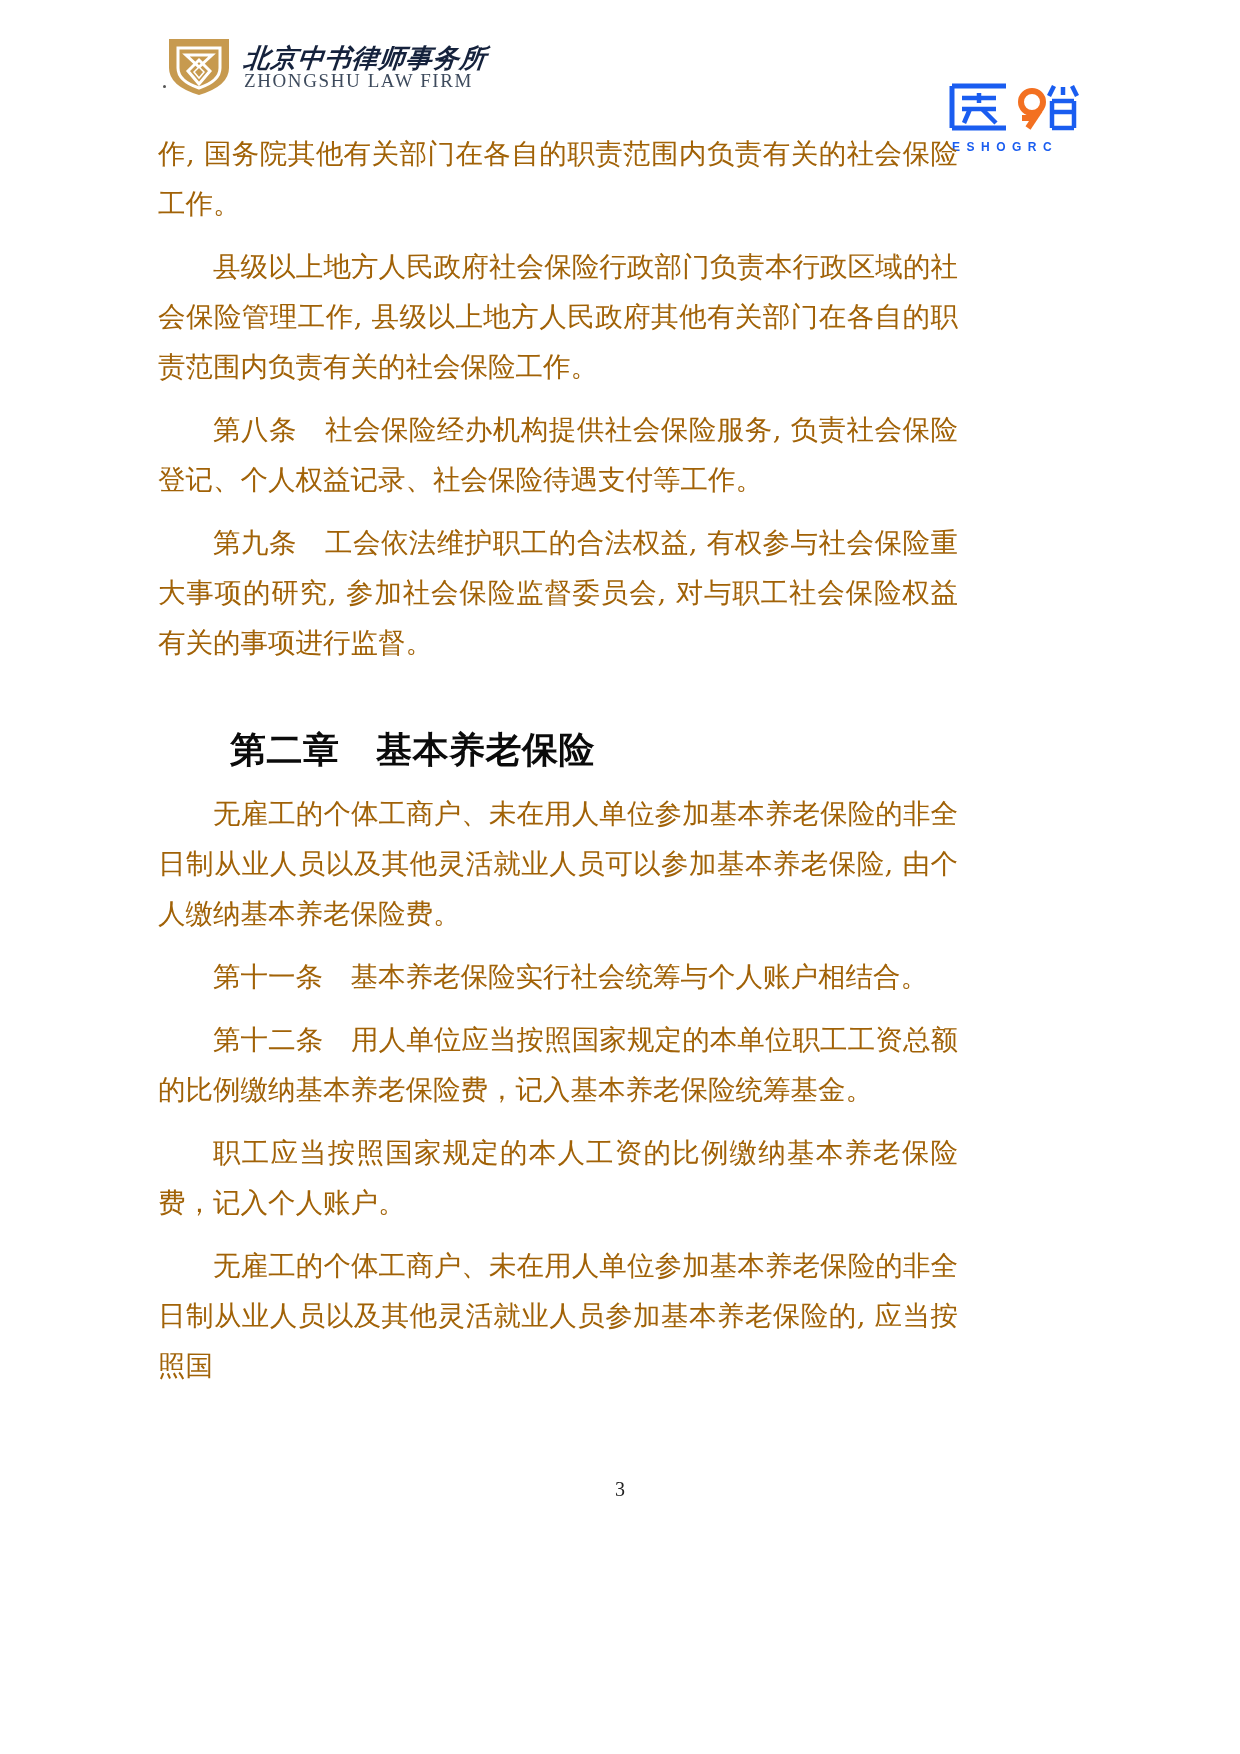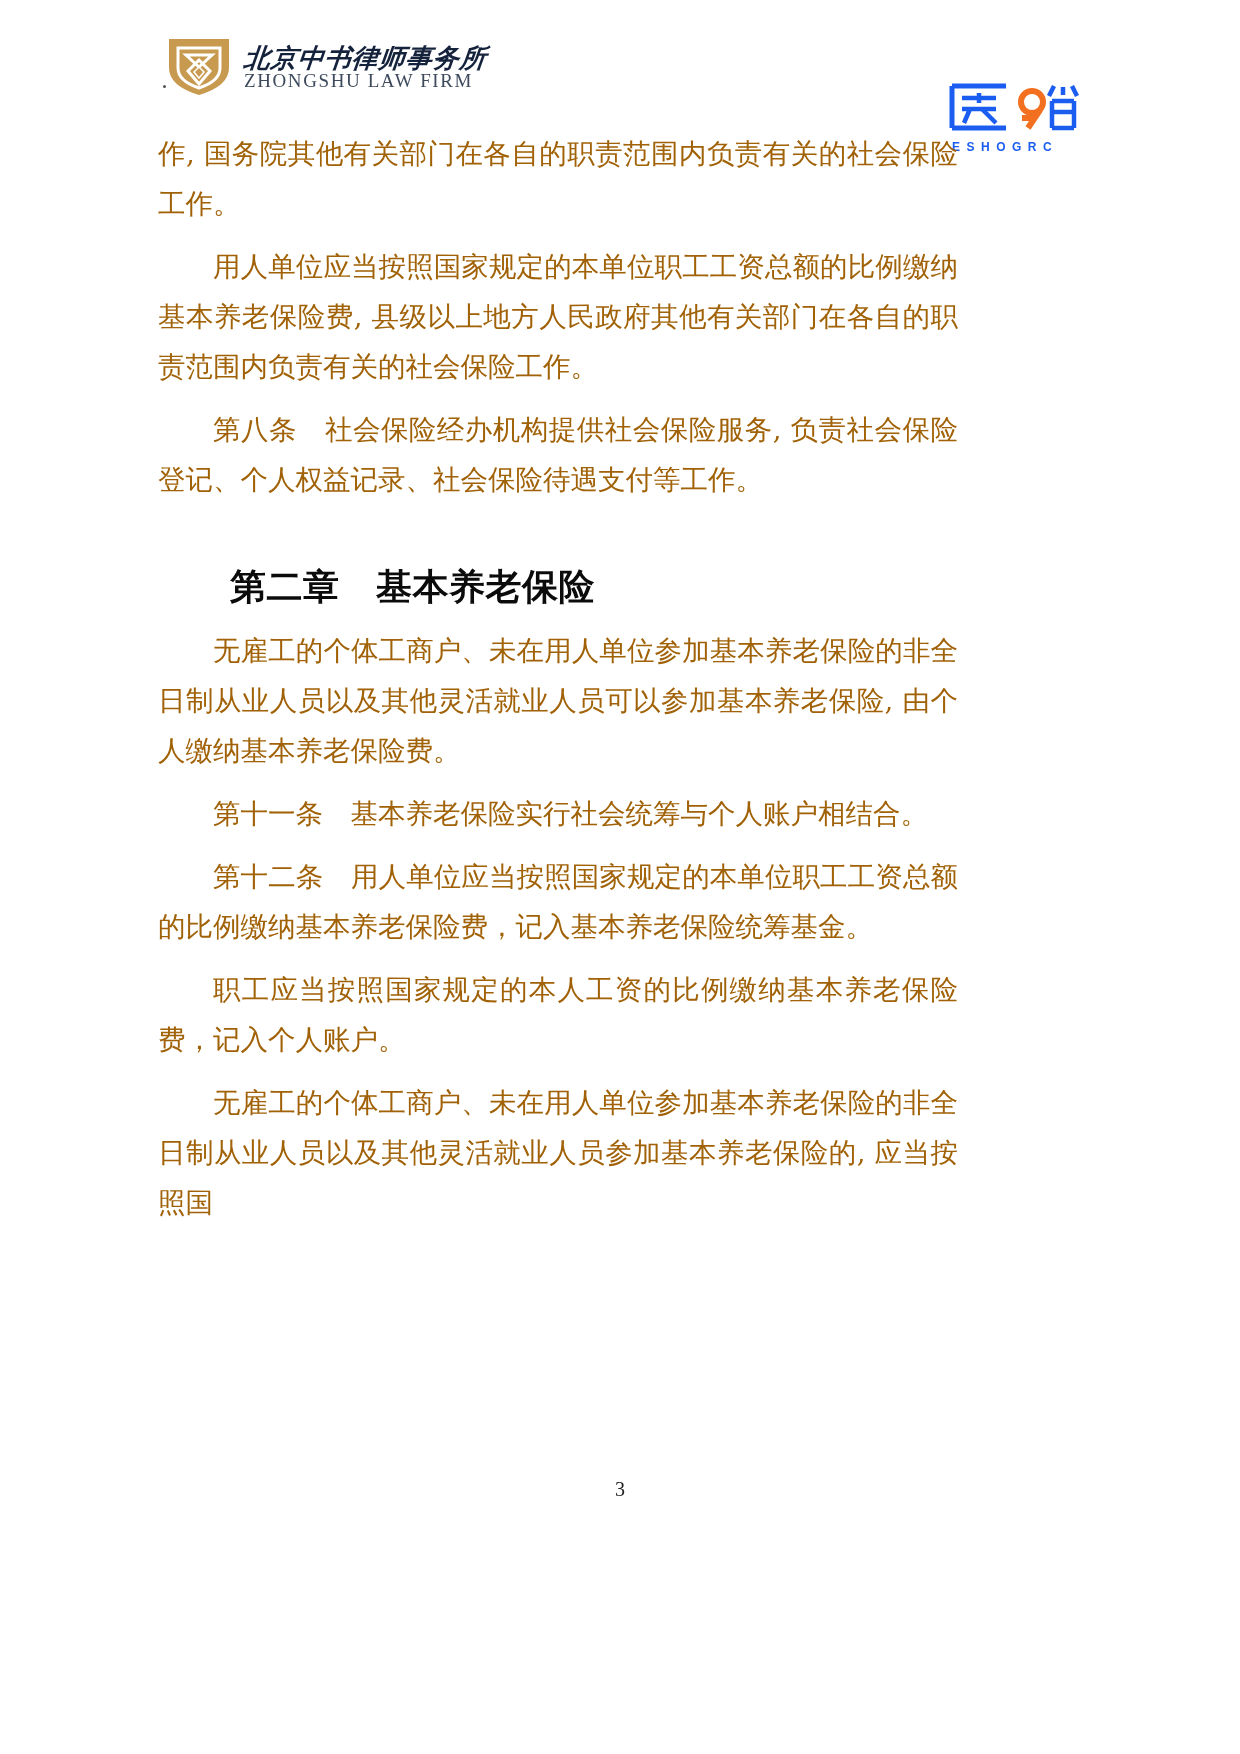--- a/index.html
+++ b/index.html
@@ -212,24 +212,25 @@
         </svg>
       </span>
       <span class="brand-sub">ESHOGRC</span>
     </div>
   </div>
 
   <div class="content">
 
     <p class="para">作, 国务院其他有关部门在各自的职责范围内负责有关的社会保险工作。</p>
 
-    <p class="para indent gap">用人单位应当按照国家规定的本单位职工工资总额的比例缴纳基本养老保险费, 县级以上地方人民政府其他有关部门在各自的职责范围内负责有关的社会保险工作。</p>
+    <p class="para indent gap">县级以上地方人民政府社会保险行政部门负责本行政区域的社会保险管理工作, 县级以上地方人民政府其他有关部门在各自的职责范围内负责有关的社会保险工作。</p>
 
     <p class="para indent gap">第八条　社会保险经办机构提供社会保险服务, 负责社会保险登记、个人权益记录、社会保险待遇支付等工作。</p>
 
+    <p class="para indent gap">第九条　工会依法维护职工的合法权益, 有权参与社会保险重大事项的研究, 参加社会保险监督委员会, 对与职工社会保险权益有关的事项进行监督。</p>
 
     <div class="chapter-spacer"></div>
 
     <p class="chapter-head">第二章　基本养老保险</p>
 
 
     <p class="para indent gap">无雇工的个体工商户、未在用人单位参加基本养老保险的非全日制从业人员以及其他灵活就业人员可以参加基本养老保险, 由个人缴纳基本养老保险费。</p>
 
 
     <p class="para indent gap">第十一条　基本养老保险实行社会统筹与个人账户相结合。</p>

